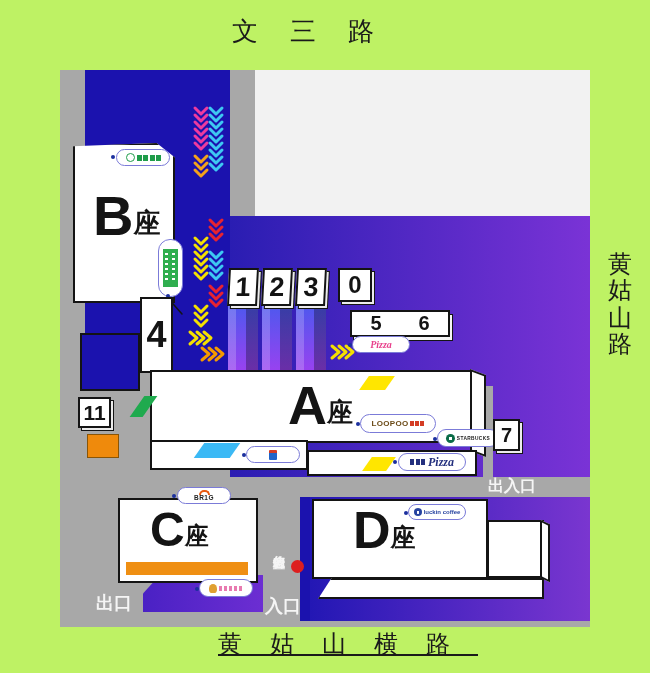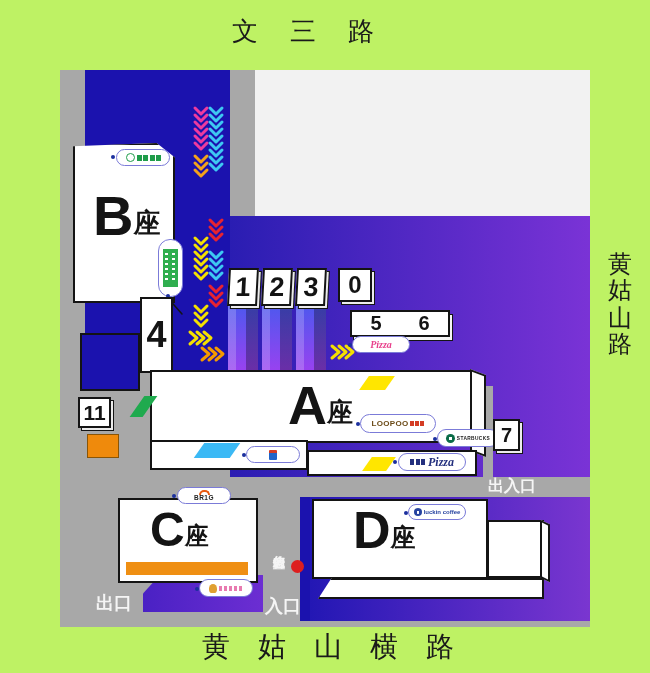--- a/index.html
+++ b/index.html
@@ -30,21 +30,21 @@
   .smudge{display:inline-block;}
   .facet{position:absolute;background:#fdfdfd;border:2px solid #141414;box-sizing:border-box;}
 </style>
 </head>
 <body>
 
 <div id="page">
 
   <div class="street" style="left:232px;top:14px;font-size:26px;letter-spacing:32px;">文三路</div>
   <div class="street vert" style="left:604px;top:232px;font-size:24px;letter-spacing:27px;">黄姑山路</div>
-  <div class="street" style="left:202px;top:628px;font-size:28px;letter-spacing:28px;">黄姑山横路</div>
+  <div class="street" style="left:218px;top:628px;font-size:24px;letter-spacing:28px;text-decoration:underline;">黄姑山横路</div>
 
   <div id="map">
 
     <div class="abs" style="left:195px;top:0;width:335px;height:146px;background:#f2f2f2;"></div>
     <div class="abs" style="left:25px;top:0;width:145px;height:302px;background:#1b12ae;"></div>
     <div class="abs" style="left:170px;top:146px;width:360px;height:261px;background:linear-gradient(90deg,#2a1db2,#7a33d6);"></div>
     <div class="abs" style="left:423px;top:316px;width:10px;height:92px;background:#a8a8a8;"></div>
     <div class="abs" style="left:240px;top:427px;width:12px;height:124px;background:#1b12ae;"></div>
     <div class="abs" style="left:250px;top:427px;width:280px;height:124px;background:linear-gradient(90deg,#2317b4,#7a36d0);"></div>
     <div class="abs" style="left:83px;top:505px;width:120px;height:37px;background:linear-gradient(90deg,#4a21c4,#6c2ed2);

